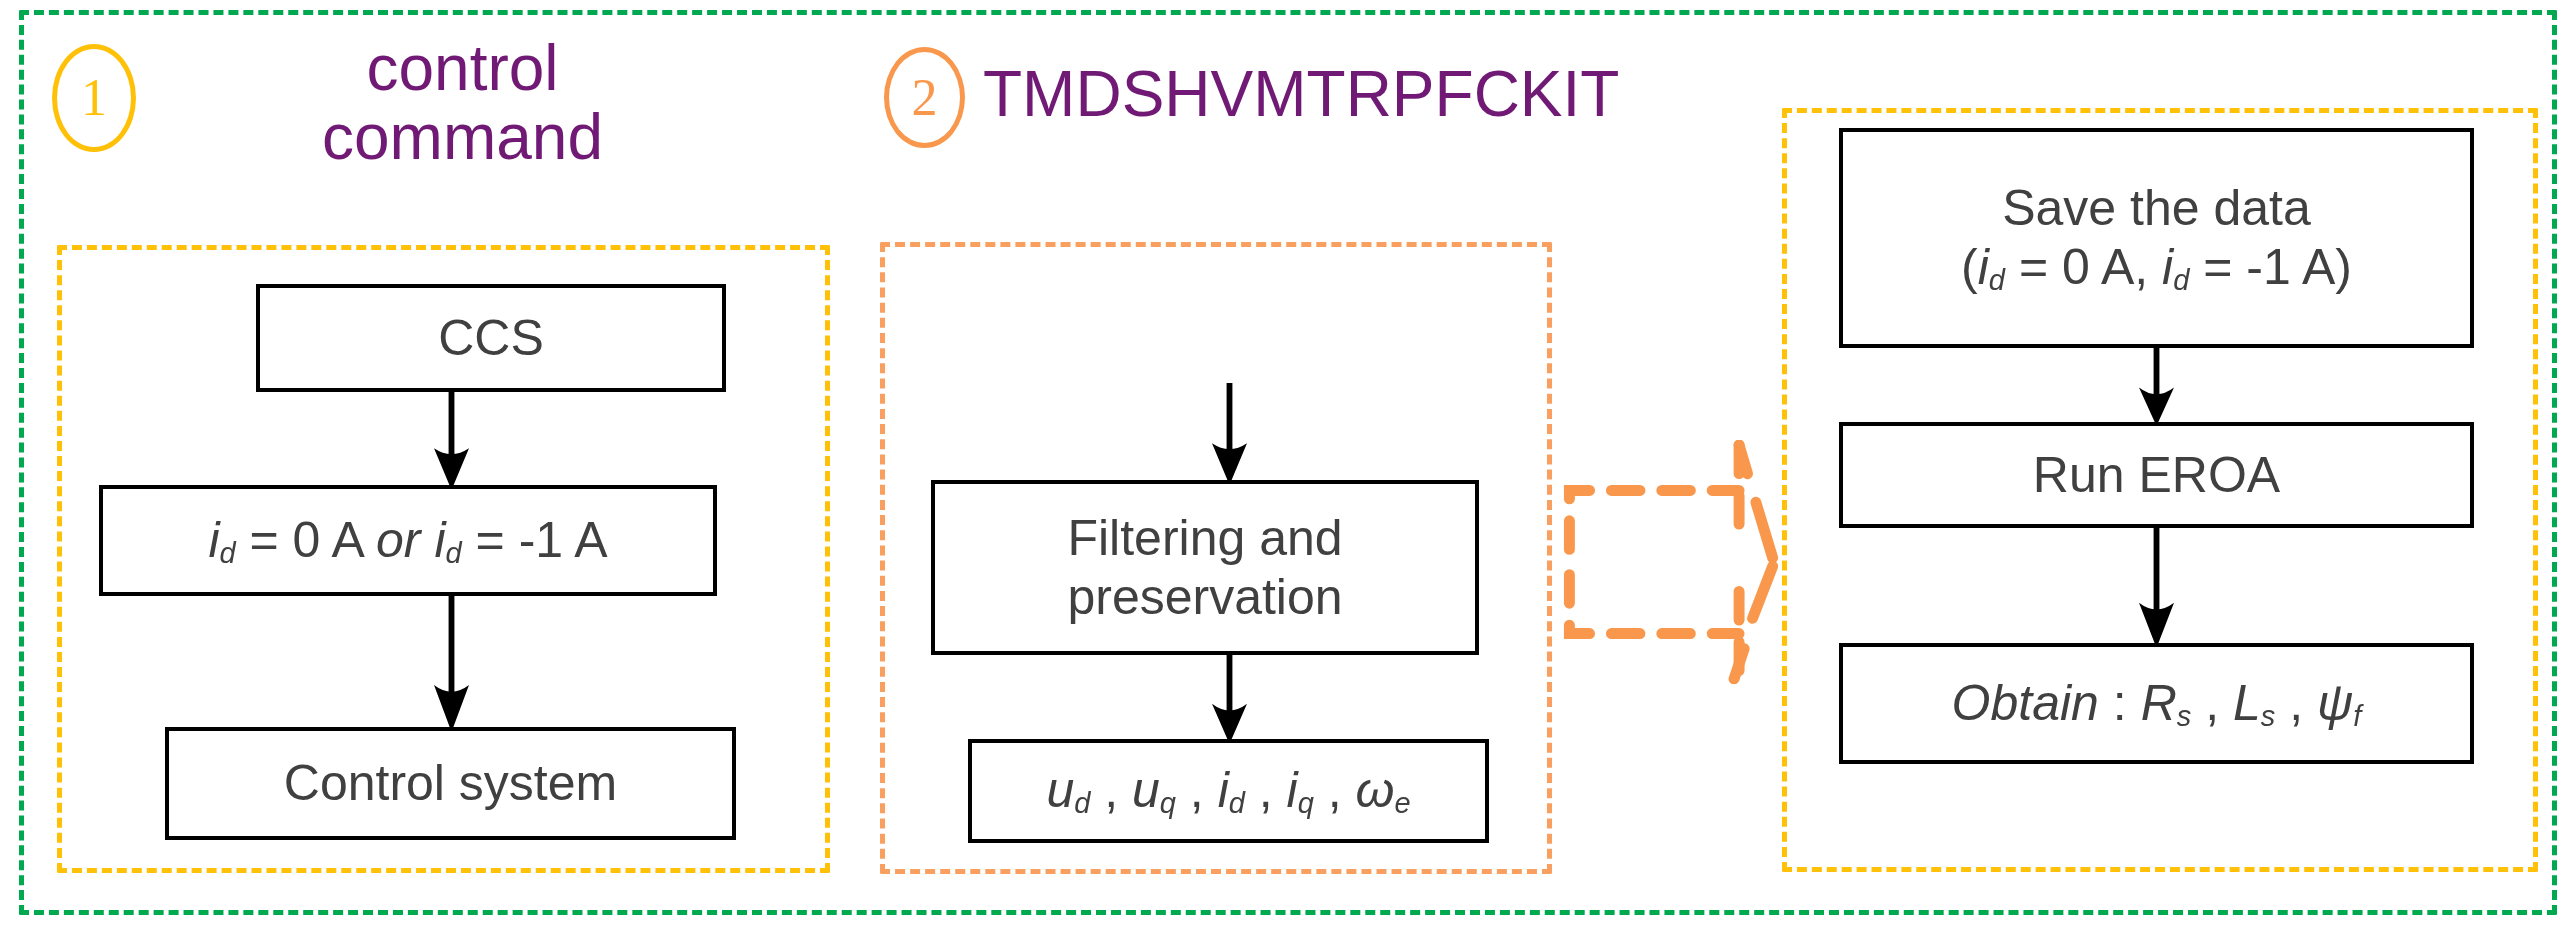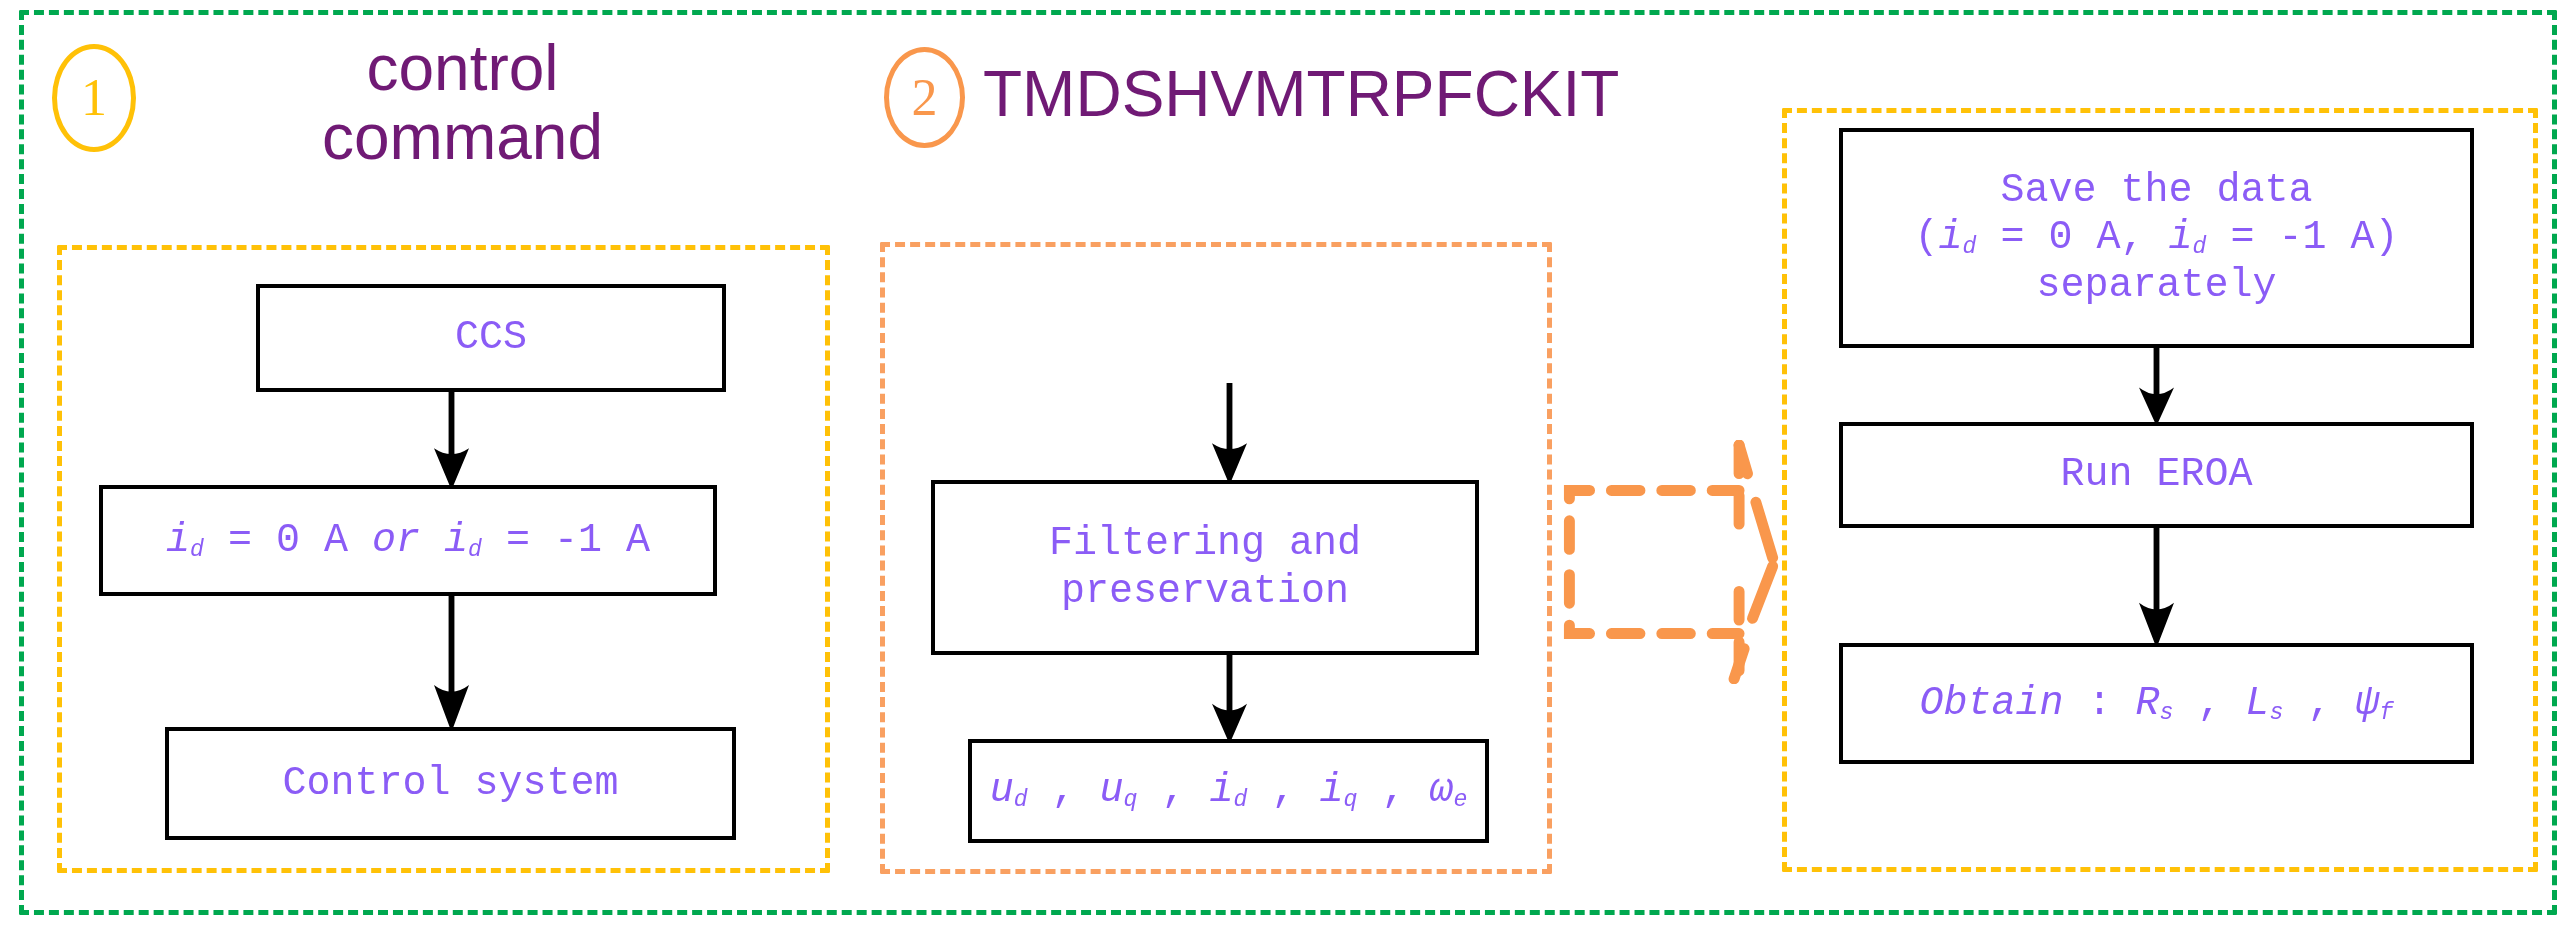--- a/index.html
+++ b/index.html
@@ -83,25 +83,25 @@
   
   .node {
     position: absolute;
     box-sizing: border-box;
     border: 4.2px solid #000000;
     background: #ffffff;
     display: flex;
     align-items: center;
     justify-content: center;
     text-align: center;
-    font-size: 40px;
+    font-size: 50px;
     line-height: 1.18;
-    color: #8b5cf6;
+    color: #404040;
     white-space: pre-line;
-    font-family: Liberation Mono, monospace;
+    font-family: Liberation Sans, sans-serif;
     padding: 1.7px 8.4px;
   }
 
   .n-ccs        { left: 256px;  top: 284px; width: 470px;  height: 108px; }
   .n-id-command { left: 99px;  top: 485px; width: 618px;  height: 111px; }
   .n-control    { left: 165px;  top: 727px; width: 571px;  height: 113px; }
 
   .n-foc        { left: 947px; top: 279px; width: 564px;  height: 108px; }
   .n-filter     { left: 931px; top: 480px; width: 548px;  height: 175px; }
   .n-signals    { left: 968px; top: 739px; width: 521px;  height: 104px; }
@@ -230,21 +230,21 @@
         <path d="M 232 74 L 252 140"></path>
         <path d="M 252 150 L 228 212"></path>
         <path d="M 218 248 L 206 284"></path>
       </g>
     </svg>
   </div>
 
   <div class="panel panel-3"></div>
 
   <div class="node n-save">
-    <span><span>Save the data</span><br><span class="mathy"><span class="up">(</span><span>i</span><sub>d</sub><span class="up"> = 0 A, </span><span>i</span><sub>d</sub><span class="up"> = -1 A</span><span class="up">)</span></span><br><span>separately</span></span>
+    <span><span>Save the data</span><br><span class="mathy"><span class="up">(</span><span>i</span><sub>d</sub><span class="up"> = 0 A, </span><span>i</span><sub>d</sub><span class="up"> = -1 A</span><span class="up">)</span></span><br></span>
   </div>
 
   <div class="arrow a-save">
     <svg viewBox="0 0 54 98" preserveAspectRatio="none" aria-hidden="true">
       <line x1="27" y1="0" x2="27" y2="62" stroke="#000" stroke-width="7"></line>
       <path d="M 6 52 Q 27 68 48 52 L 27 98 Z" fill="#000"></path>
     </svg>
   </div>
 
   <div class="node n-eroa">

